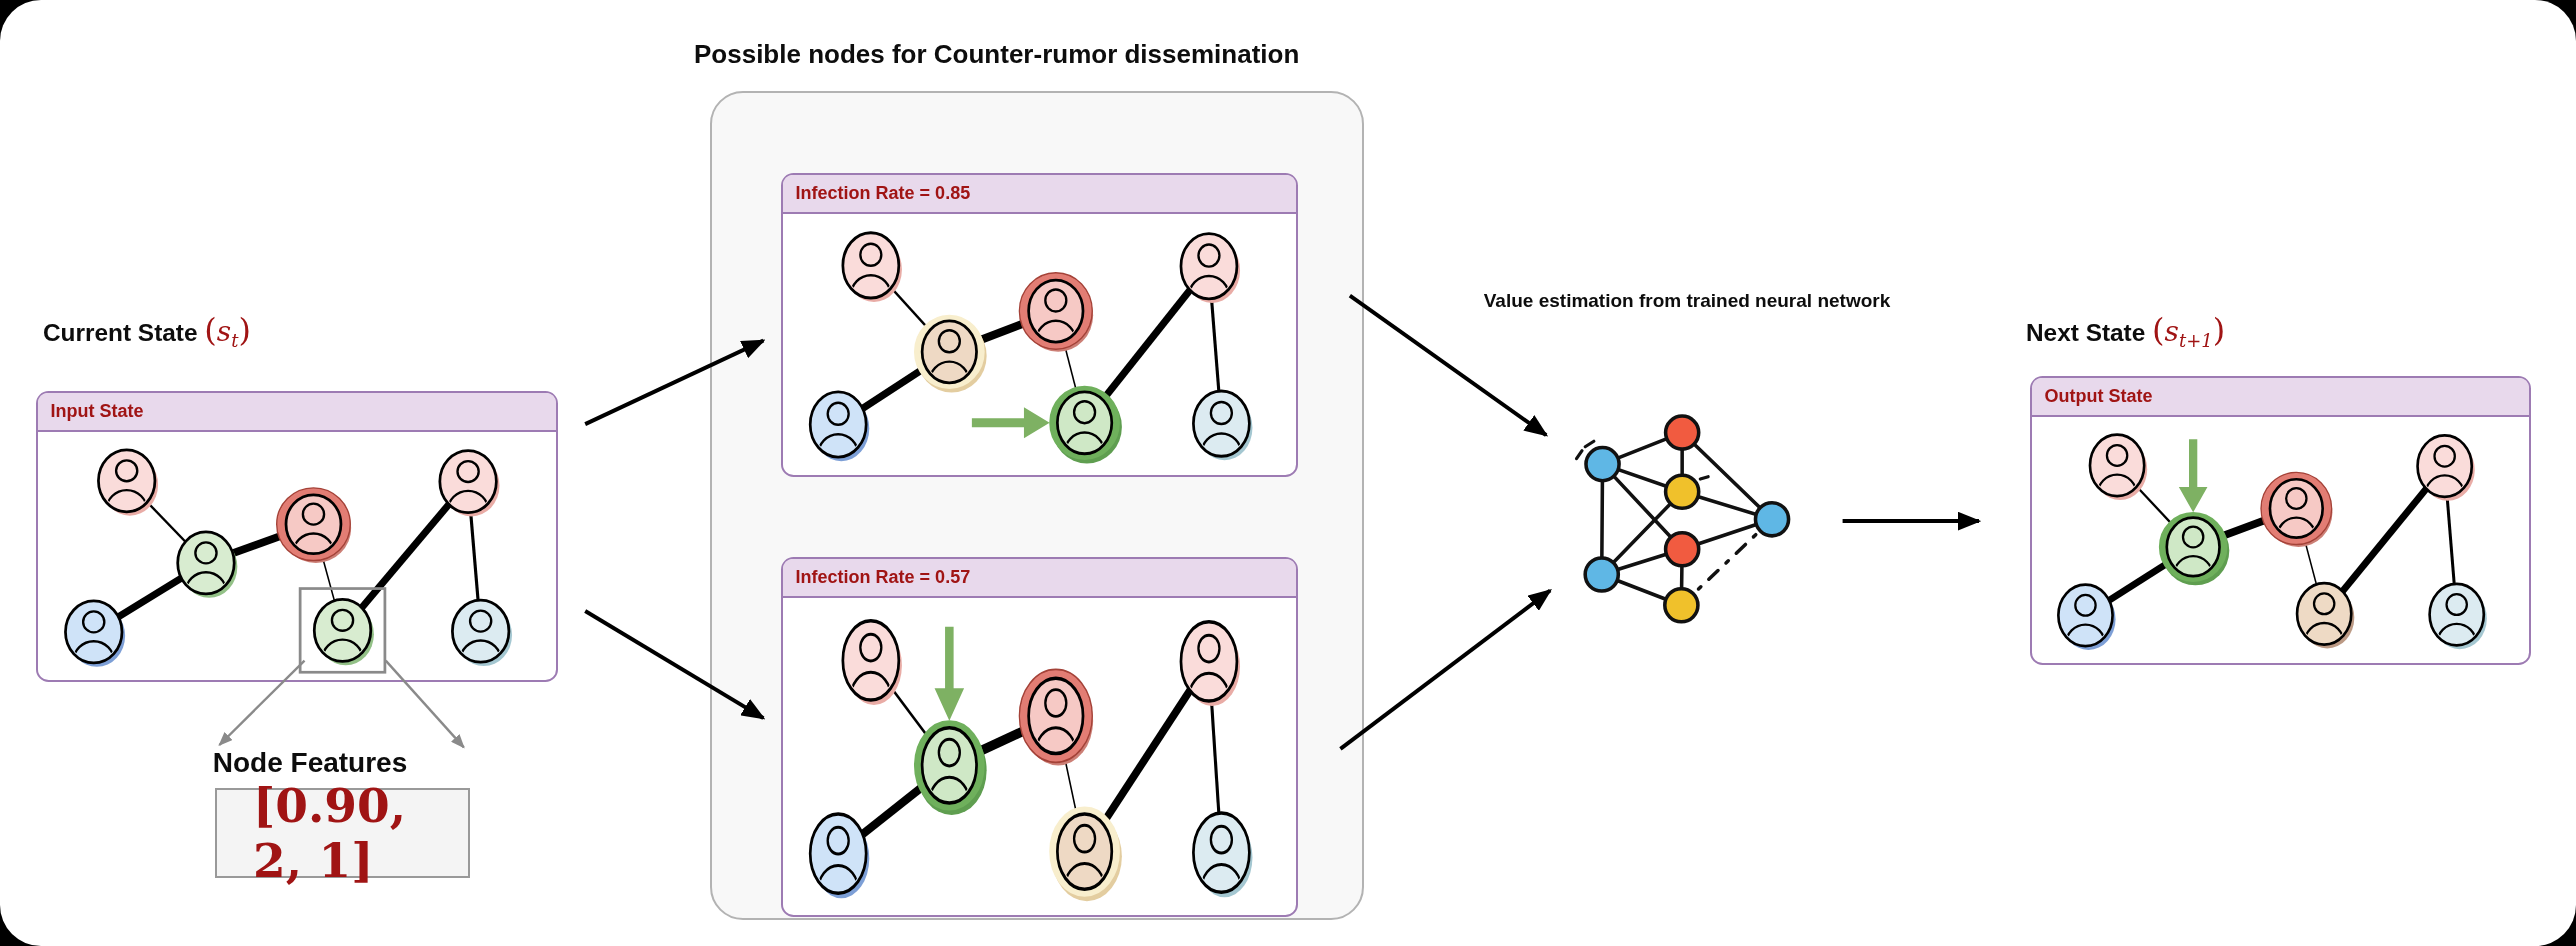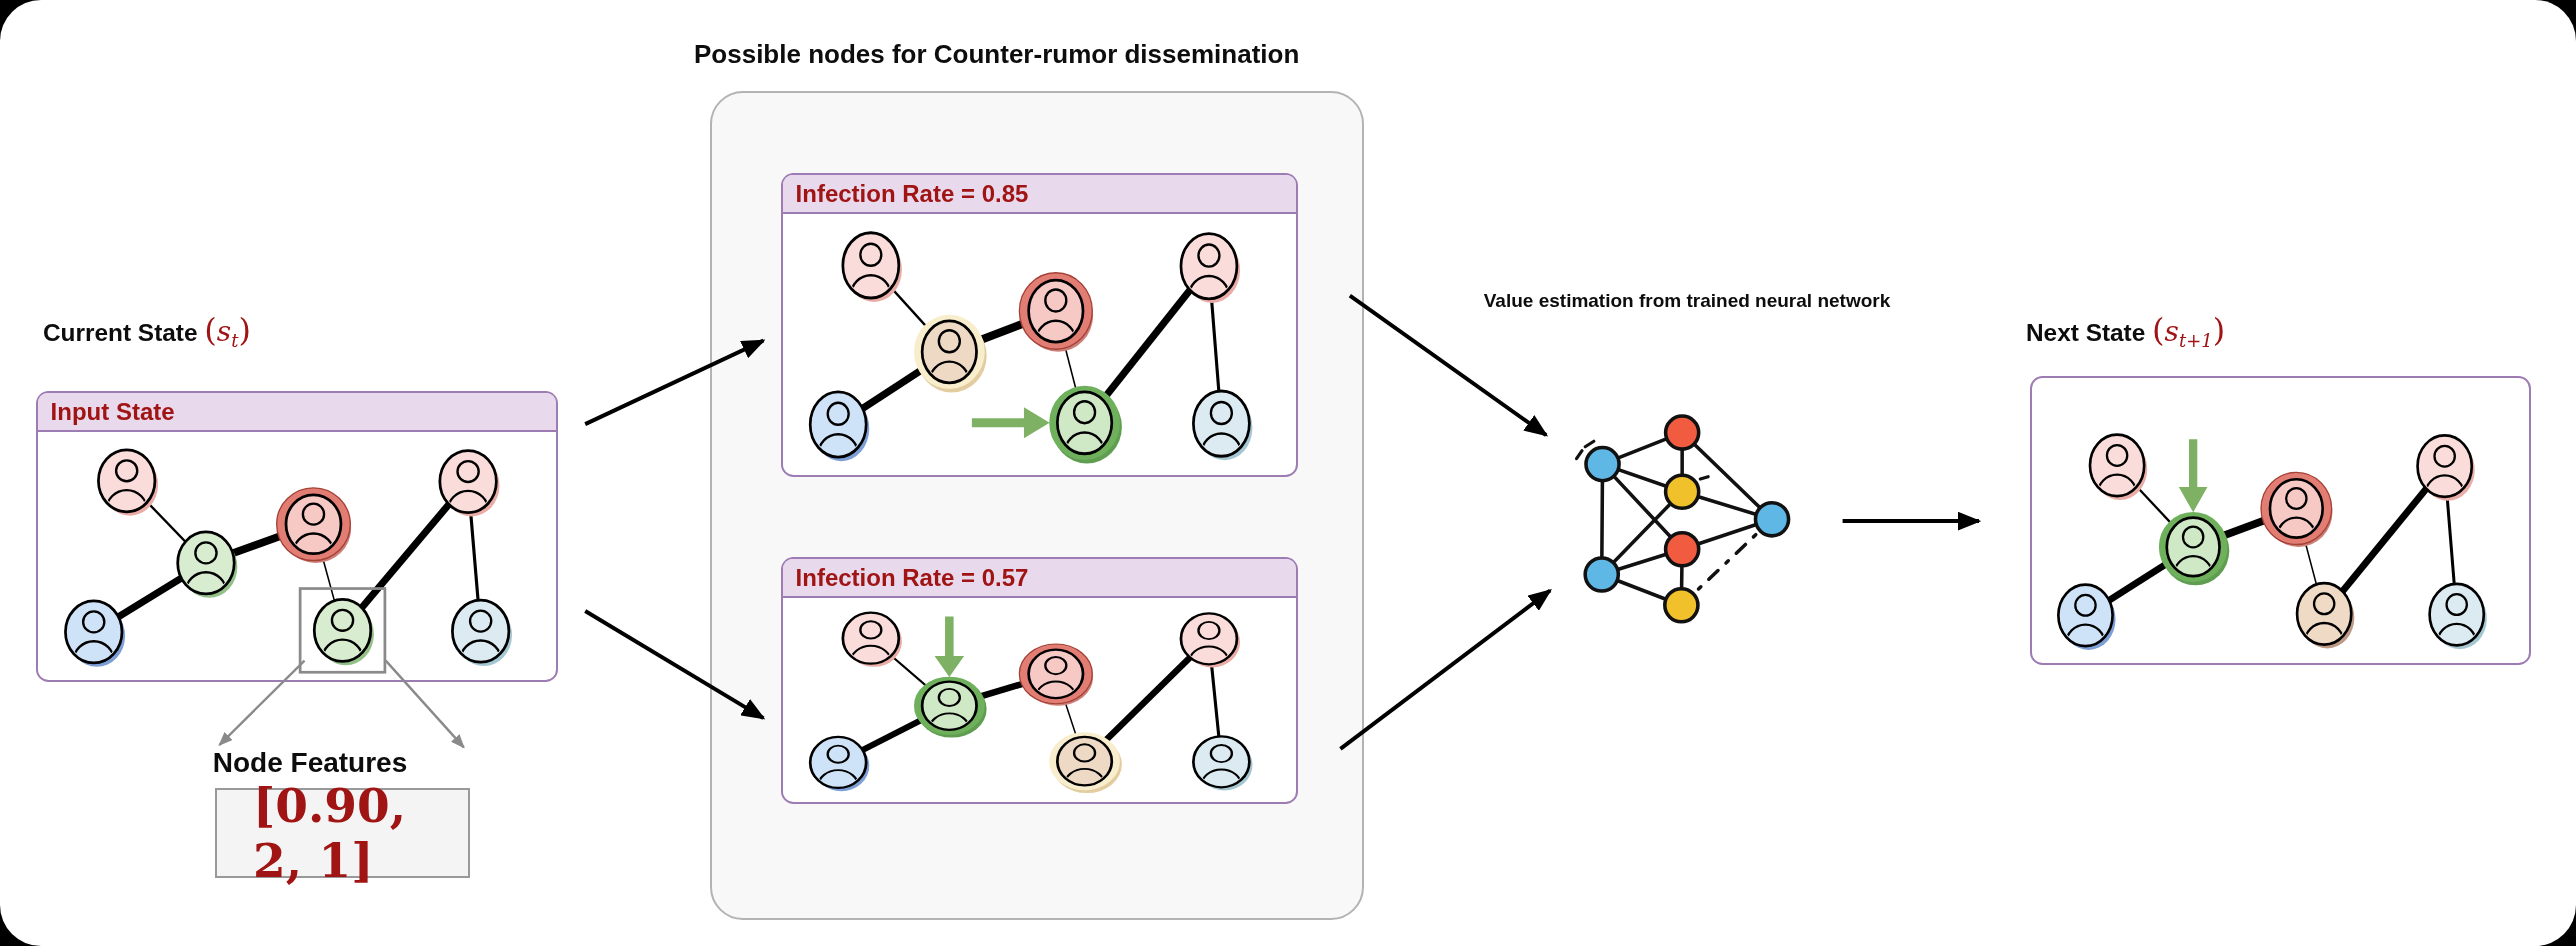--- a/index.html
+++ b/index.html
@@ -16,21 +16,21 @@
   .t-math .mvar{font-style:italic;font-size:28px;}
   .t-math sub{font-size:18px;font-style:italic;}
   .big-title{position:absolute;font-weight:bold;font-size:26px;color:#0d0d0d;text-align:left;}
   .ve-title{position:absolute;left:1466px;top:289px;width:442px;text-align:center;
     font-weight:bold;font-size:19px;color:#0d0d0d;line-height:1.3;}
   
   .panel{position:absolute;border:2.4px solid #9d7bb3;border-radius:12.6px;background:#fff;
     box-sizing:border-box;}
   .panel-header{height:37px;background:#e8d9ec;border-bottom:2.4px solid #9d7bb3;
     border-radius:9.5px 9.5px 0 0;display:flex;align-items:center;padding-left:12.6px;
-    color:#a01414;font-weight:bold;font-size:24px;text-align:right;}
+    color:#a01414;font-weight:bold;font-size:18px;text-align:right;}
   .panel-body{position:absolute;left:0;right:0;top:39px;bottom:0;}
   svg.graph{width:100%;height:100%;display:block;}
   .container-mid{position:absolute;left:710px;top:91px;width:654px;height:829px;
     background:#f8f8f8;border:2.4px solid #b3b3b3;border-radius:33px;box-sizing:border-box;}
   
   .features-label{position:absolute;left:180px;top:747px;width:260px;text-align:center;
     font-weight:bold;font-size:28px;color:#0d0d0d;}
   .features-box{position:absolute;left:215px;top:788px;width:255px;height:90px;
     background:#f4f4f4;border:2.4px solid #999;box-sizing:border-box;
     display:flex;align-items:center;justify-content:center;
@@ -221,21 +221,21 @@
             <ellipse cx="4" cy="5" rx="36" ry="40" fill="#a4c7d1"></ellipse>
             <ellipse rx="36" ry="40" fill="#dcebf1" stroke="#000" stroke-width="3.5"></ellipse>
             <circle cy="-13" r="13.5" fill="none" stroke="#000" stroke-width="3"></circle>
             <circle cy="38" r="26" fill="none" stroke="#000" stroke-width="3" clip-path="url(#clip_1_6)"></circle>
           </g>
           <polygon points="243,250.5 310,250.5 310,237 343,256 310,275 310,261.5 243,261.5" fill="#7eb163"></polygon>
         </svg>
     </div>
   </div>
 
-  <div class="panel" style="left:781px;top:557px;width:517px;height:247px;">
+  <div class="panel" style="left:781px;top:557px;width:517px;height:360px;">
     <div class="panel-header">
       <span>Infection Rate = 0.57</span>
     </div>
     <div class="panel-body">
       <svg id="graph-opt57" class="graph" viewBox="0 0 660 320" preserveAspectRatio="none">
           <defs>
             <clipPath id="clip_2_0">
               <ellipse cx="0" cy="0" rx="33" ry="37"></ellipse>
             </clipPath>
             <clipPath id="clip_2_1">
@@ -308,20 +308,23 @@
             <ellipse rx="36" ry="40" fill="#dcebf1" stroke="#000" stroke-width="3.5"></ellipse>
             <circle cy="-13" r="13.5" fill="none" stroke="#000" stroke-width="3"></circle>
             <circle cy="38" r="26" fill="none" stroke="#000" stroke-width="3" clip-path="url(#clip_2_6)"></circle>
           </g>
           <polygon points="208.5,29 219.5,29 219.5,91 233,91 214,124 195,91 208.5,91" fill="#7eb163"></polygon>
         </svg>
     </div>
   </div>
 
   <div class="panel" style="left:2030px;top:376px;width:501px;height:289px;">
+    <div class="panel-header">
+      <span>Output State</span>
+    </div>
     <div class="panel-body">
       <svg id="graph-output" class="graph" viewBox="0 0 660 320" preserveAspectRatio="none">
           <defs>
             <clipPath id="clip_3_0">
               <ellipse cx="0" cy="0" rx="33" ry="37"></ellipse>
             </clipPath>
             <clipPath id="clip_3_1">
               <ellipse cx="0" cy="0" rx="32" ry="35"></ellipse>
             </clipPath>
             <clipPath id="clip_3_2">

